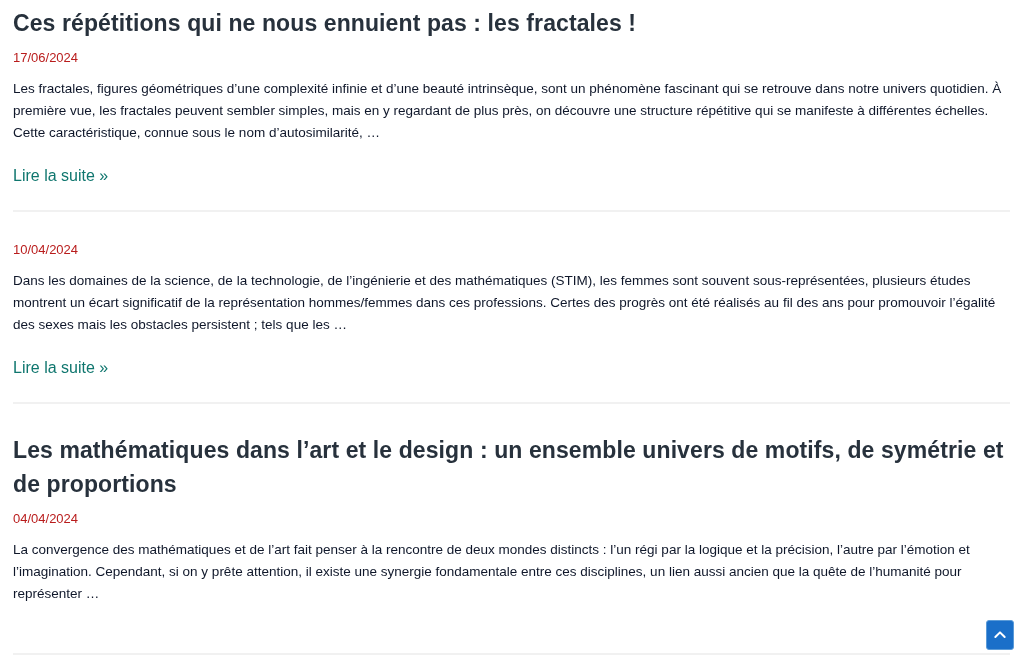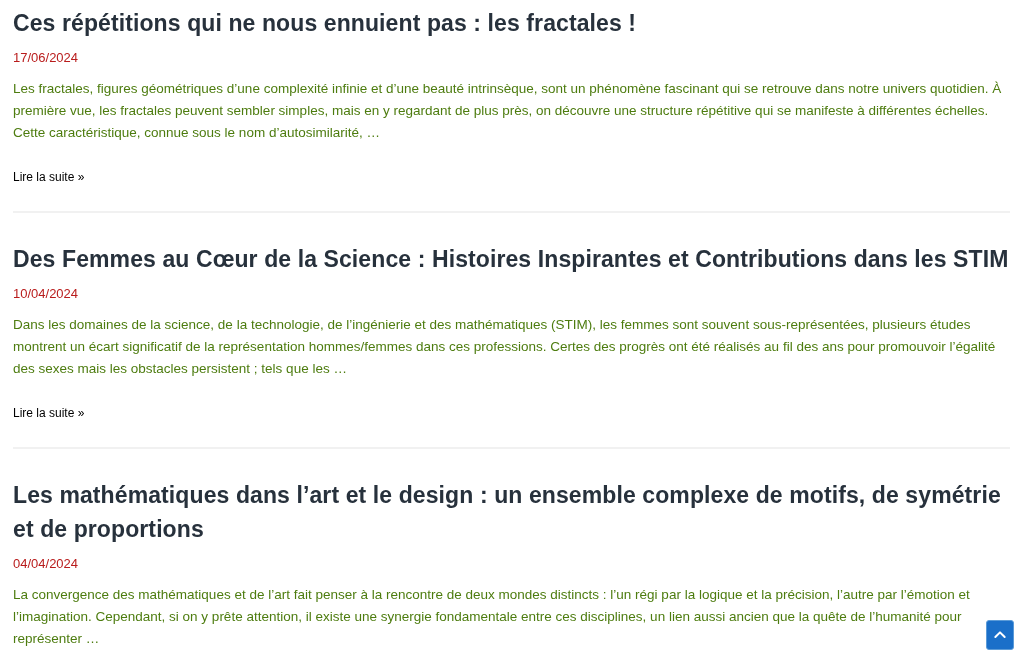--- a/index.html
+++ b/index.html
@@ -37,28 +37,28 @@
   }
   .article-date {
     font-size: 13px;
     line-height: 18px;
     color: #b91c1c;
     margin: 0 0 11px 0;
   }
   .article-excerpt {
     font-size: 13.5px;
     line-height: 22px;
-    color: #4d7c0f;
+    color: #0f172a;
     margin: 0 0 23px 0;
   }
   .read-more {
     display: inline-block;
-    font-size: 12px;
+    font-size: 16px;
     line-height: 18px;
-    color: #000000;
+    color: #0f766e;
     text-decoration: none;
     cursor: pointer;
   }
   .scroll-top-btn {
     position: fixed;
     right: 10px;
     bottom: 9px;
     width: 28px;
     height: 30px;
     background: #1a6fc9;
@@ -80,28 +80,27 @@
 <div class="page">
 
   <article class="article">
     <h2 class="article-title">Ces répétitions qui ne nous ennuient pas : les fractales !</h2>
     <div class="article-date">17/06/2024</div>
     <p class="article-excerpt">Les fractales, figures géométriques d’une complexité infinie et d’une beauté intrinsèque, sont un phénomène fascinant qui se retrouve dans notre univers quotidien. À première vue, les fractales peuvent sembler simples, mais en y regardant de plus près, on découvre une structure répétitive qui se manifeste à différentes échelles. Cette caractéristique, connue sous le nom d’autosimilarité, …</p>
     <a class="read-more">Lire la suite »</a>
   </article>
 
   <article class="article">
-    <h2 class="article-title">Des Femmes au Cœur de la Science : Histoires Inspirantes et Contributions dans les STIM</h2>
     <div class="article-date">10/04/2024</div>
     <p class="article-excerpt">Dans les domaines de la science, de la technologie, de l’ingénierie et des mathématiques (STIM), les femmes sont souvent sous-représentées, plusieurs études montrent un écart significatif de la représentation hommes/femmes dans ces professions. Certes des progrès ont été réalisés au fil des ans pour promouvoir l’égalité des sexes mais les obstacles persistent ; tels que les …</p>
     <a class="read-more">Lire la suite »</a>
   </article>
 
   <article class="article">
-    <h2 class="article-title">Les mathématiques dans l’art et le design : un ensemble complexe de motifs, de symétrie et de proportions</h2>
+    <h2 class="article-title">Les mathématiques dans l’art et le design : un ensemble univers de motifs, de symétrie et de proportions</h2>
     <div class="article-date">04/04/2024</div>
     <p class="article-excerpt">La convergence des mathématiques et de l’art fait penser à la rencontre de deux mondes distincts : l’un régi par la logique et la précision, l’autre par l’émotion et l’imagination. Cependant, si on y prête attention, il existe une synergie fondamentale entre ces disciplines, un lien aussi ancien que la quête de l’humanité pour représenter …</p>
   </article>
 
   <button class="scroll-top-btn">
     <span>
       <svg width="16" height="16" viewBox="0 0 24 24" fill="none" stroke="#ffffff" stroke-width="3" stroke-linecap="round" stroke-linejoin="round">
         <polyline points="5,15 12,8 19,15"></polyline>
       </svg>
     </span>

